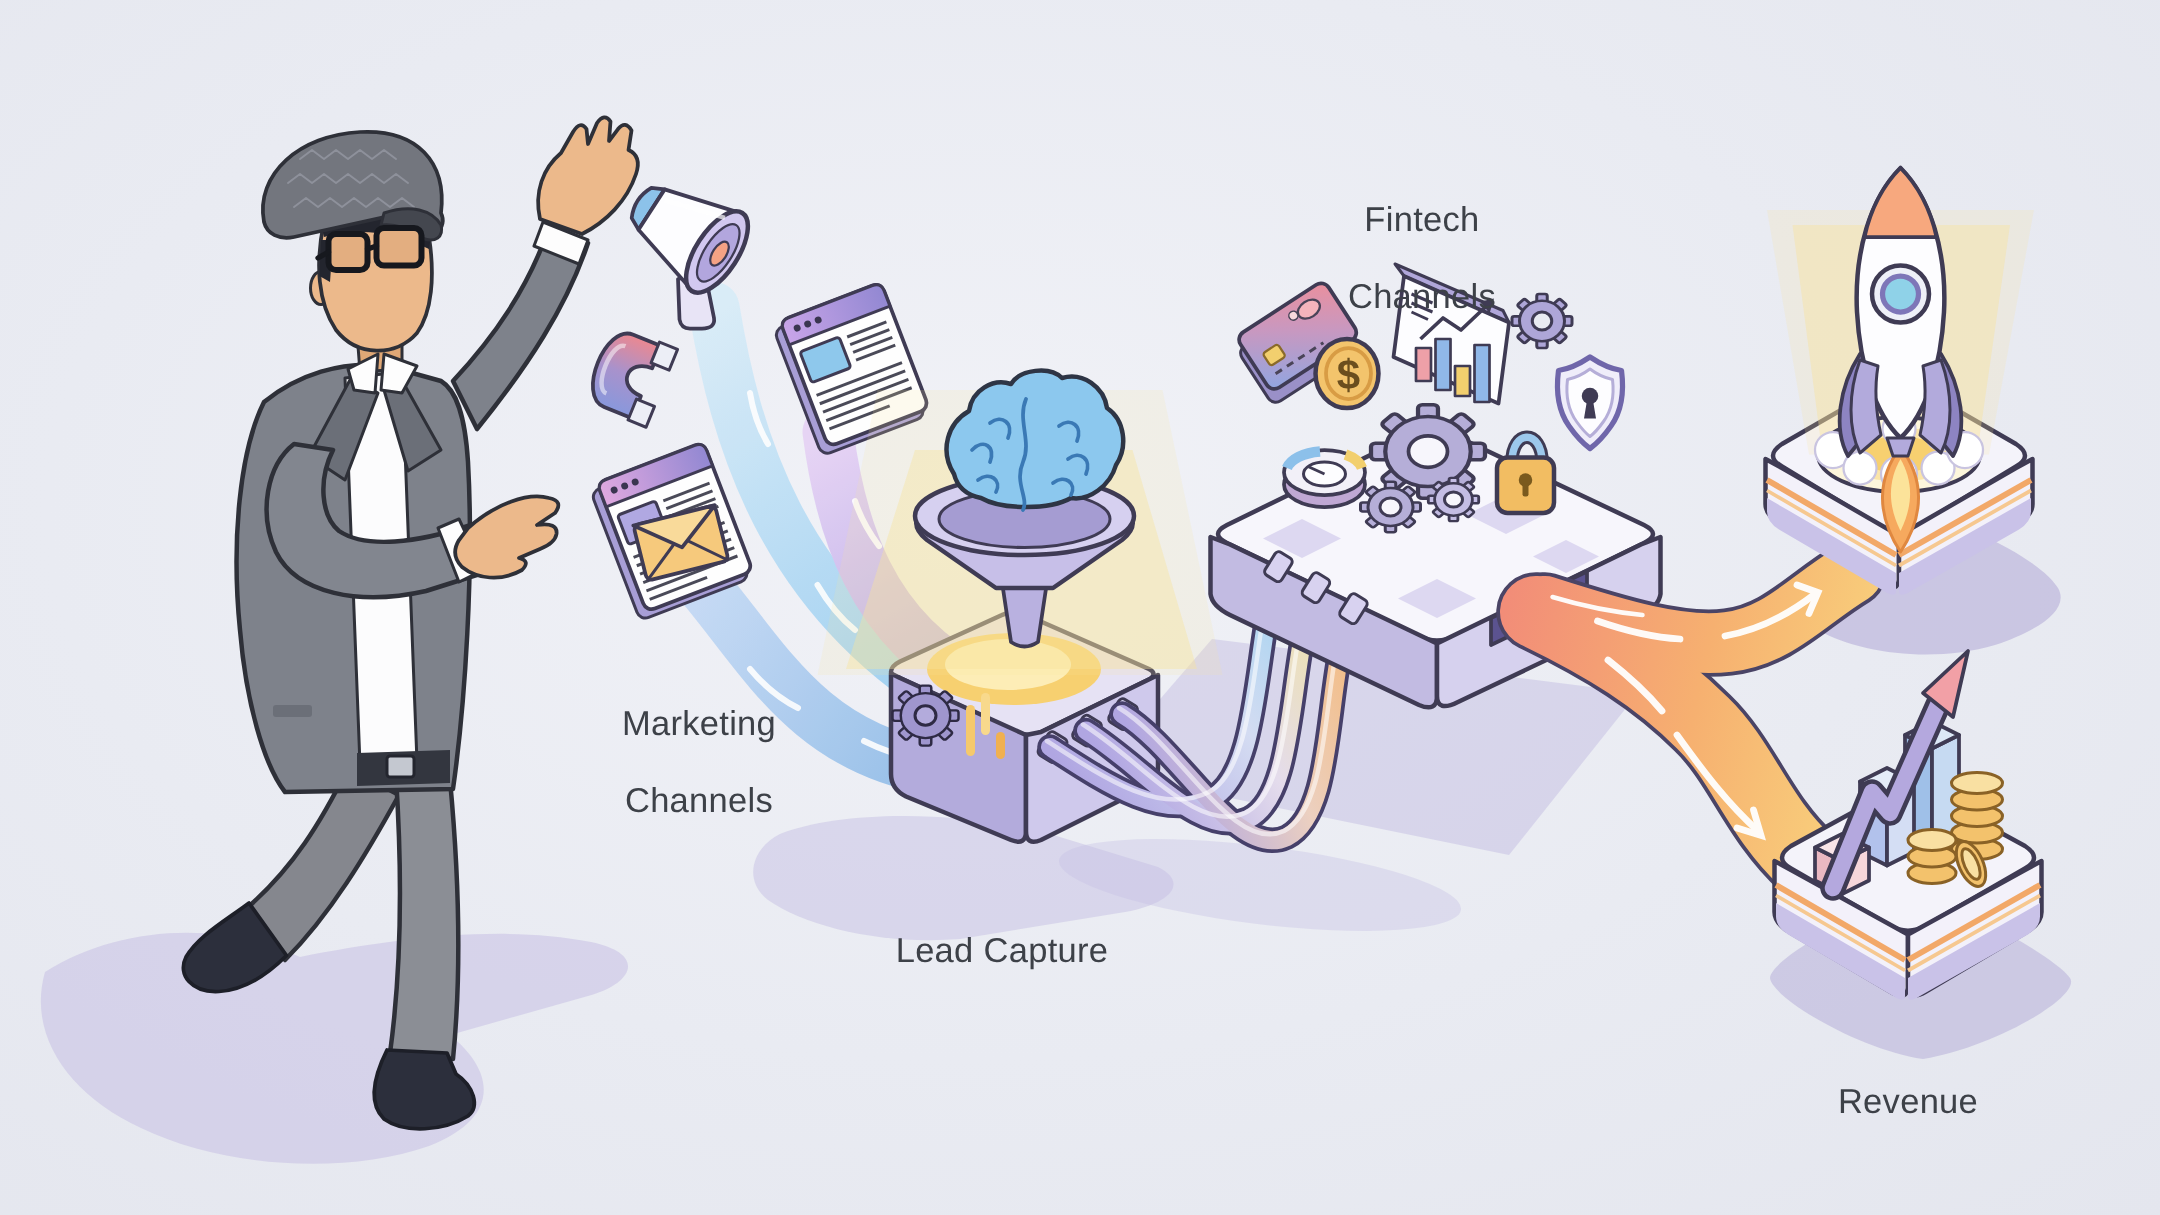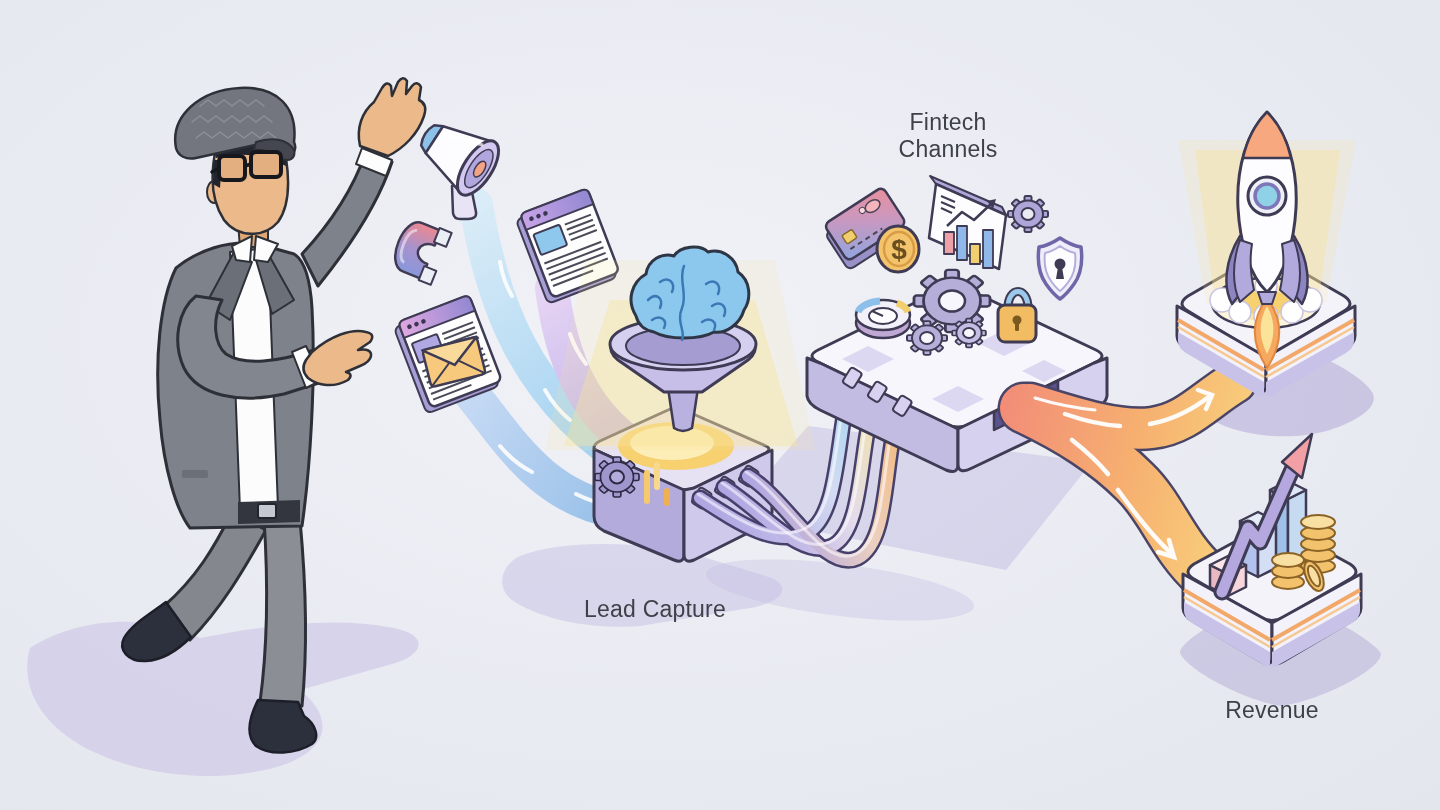--- a/index.html
+++ b/index.html
@@ -2,21 +2,21 @@
 <html><head>
 <meta charset="utf-8">
 <style>
   html,body{margin:0;padding:0;background:#dfe1ea;}
   .stage{position:relative;width:1440px;height:810px;overflow:hidden;
          background:radial-gradient(ellipse at 45% 42%, #f1f2f7 0%, #e9ebf2 55%, #e4e6ee 100%);
          font-family:"Liberation Sans",sans-serif;}
   .stage svg{position:absolute;inset:0;}
   .label{position:absolute;width:260px;text-align:center;
          font:500 23px/27px "Liberation Sans",sans-serif;color:#3d4148;letter-spacing:.2px;}
-  .label span{display:block;}
+  .label span{display:block;margin-top:24px;}
   text{font-family:"Liberation Sans",sans-serif;}
 </style>
 </head>
 <body>
 
 <div class="stage">
 <svg viewBox="0 0 1440 810" width="1440" height="810">
   <defs>
     <linearGradient id="sCyan" gradientUnits="userSpaceOnUse" x1="476" y1="210" x2="640" y2="470">
       <stop offset="0" stop-color="#d8ecf8"></stop>
@@ -457,21 +457,25 @@
       <rect x="219" y="156" width="26" height="24" rx="5" stroke-width="4"></rect>
       <rect x="251" y="152" width="30" height="25" rx="5" stroke-width="4"></rect>
       <path d="M245,166 L251,164 M219,168 L212,172" fill="none" stroke-width="3.5"></path>
     </g>
     <path d="M196,296 C178,310 172,342 184,368 C198,396 240,404 284,394 L322,382 L314,350 C278,362 244,366 226,354 C214,344 212,320 222,300 Z" fill="#82868f" stroke="#2e3038" stroke-width="3"></path>
     <path d="M306,346 L322,380 L306,388 L292,352 Z" fill="#fdfdfd" stroke="#2e3038" stroke-width="2"></path>
     <path d="M312,352 C330,336 352,328 366,332 Q376,334 370,342 L358,350 Q372,348 371,356 Q370,362 360,366 L346,372 Q354,374 348,380 C334,388 318,386 308,378 Q300,370 306,360 Z" fill="#ecb98b" stroke="#2e3038" stroke-width="2.5"></path>
   </g>
 </svg>
 
-<div class="label" style="left:525px;top:596px">
+<div class="label" style="left:336px;top:445px">
+  <span>Marketing</span>
+  <span>Channels</span>
+</div>
+<div class="label" style="left:538px;top:596px">
   <span>Lead Capture</span>
 </div>
 <div class="label" style="left:818px;top:109px">
   <span>Fintech</span>
   <span>Channels</span>
 </div>
 <div class="label" style="left:1142px;top:697px">
   <span>Revenue</span>
 </div>
 </div>

